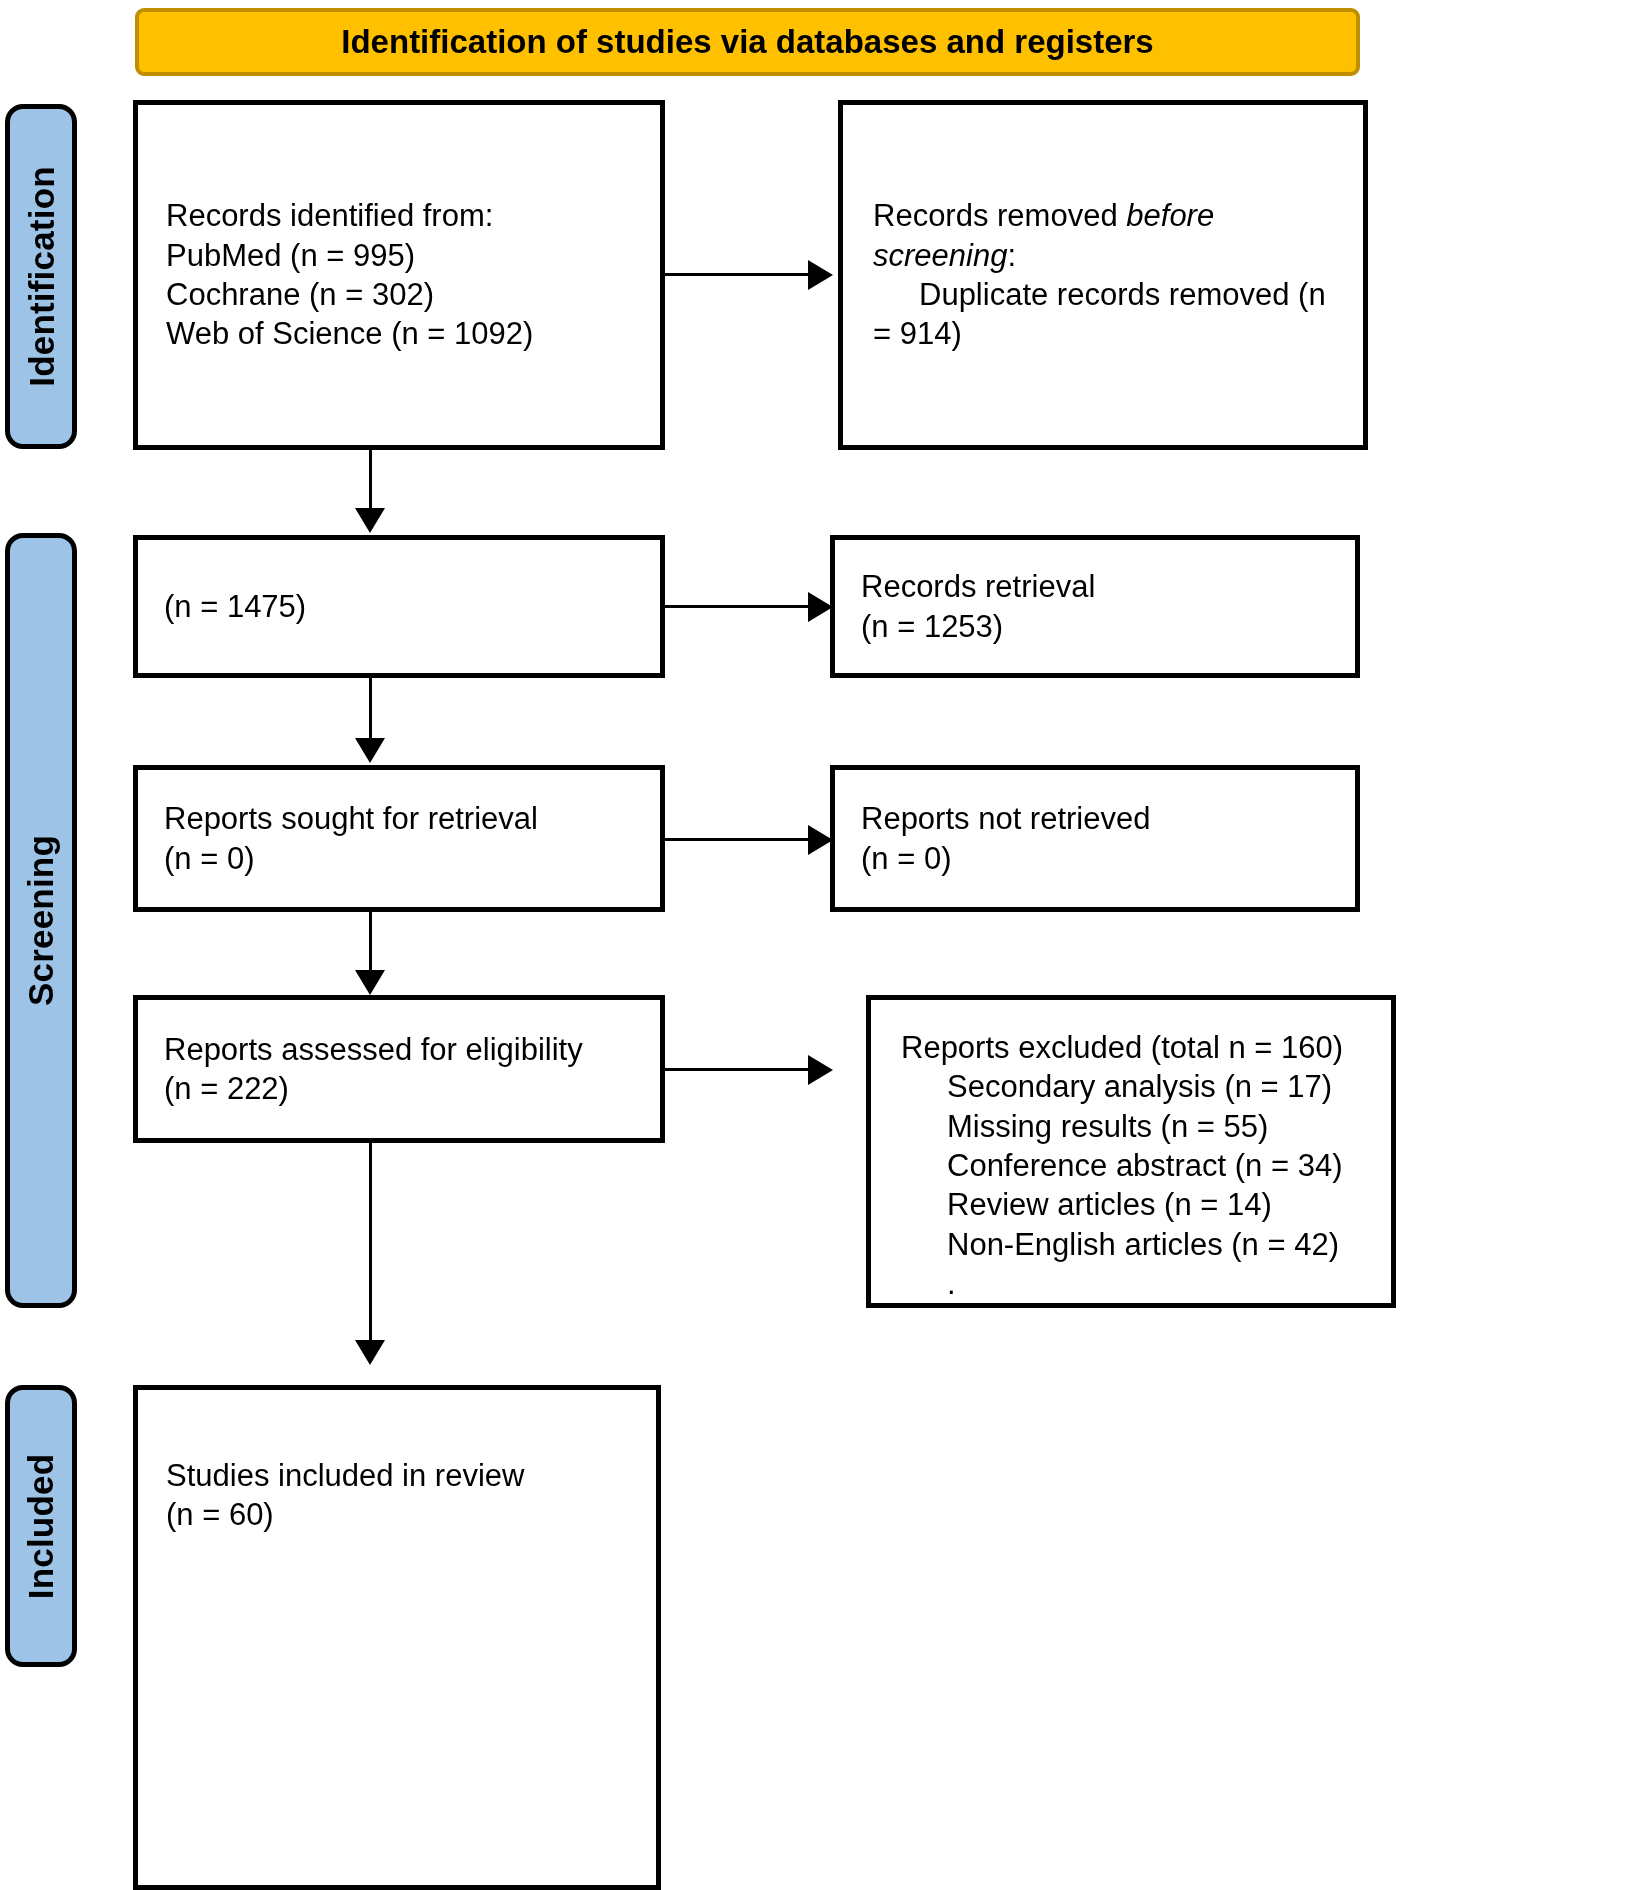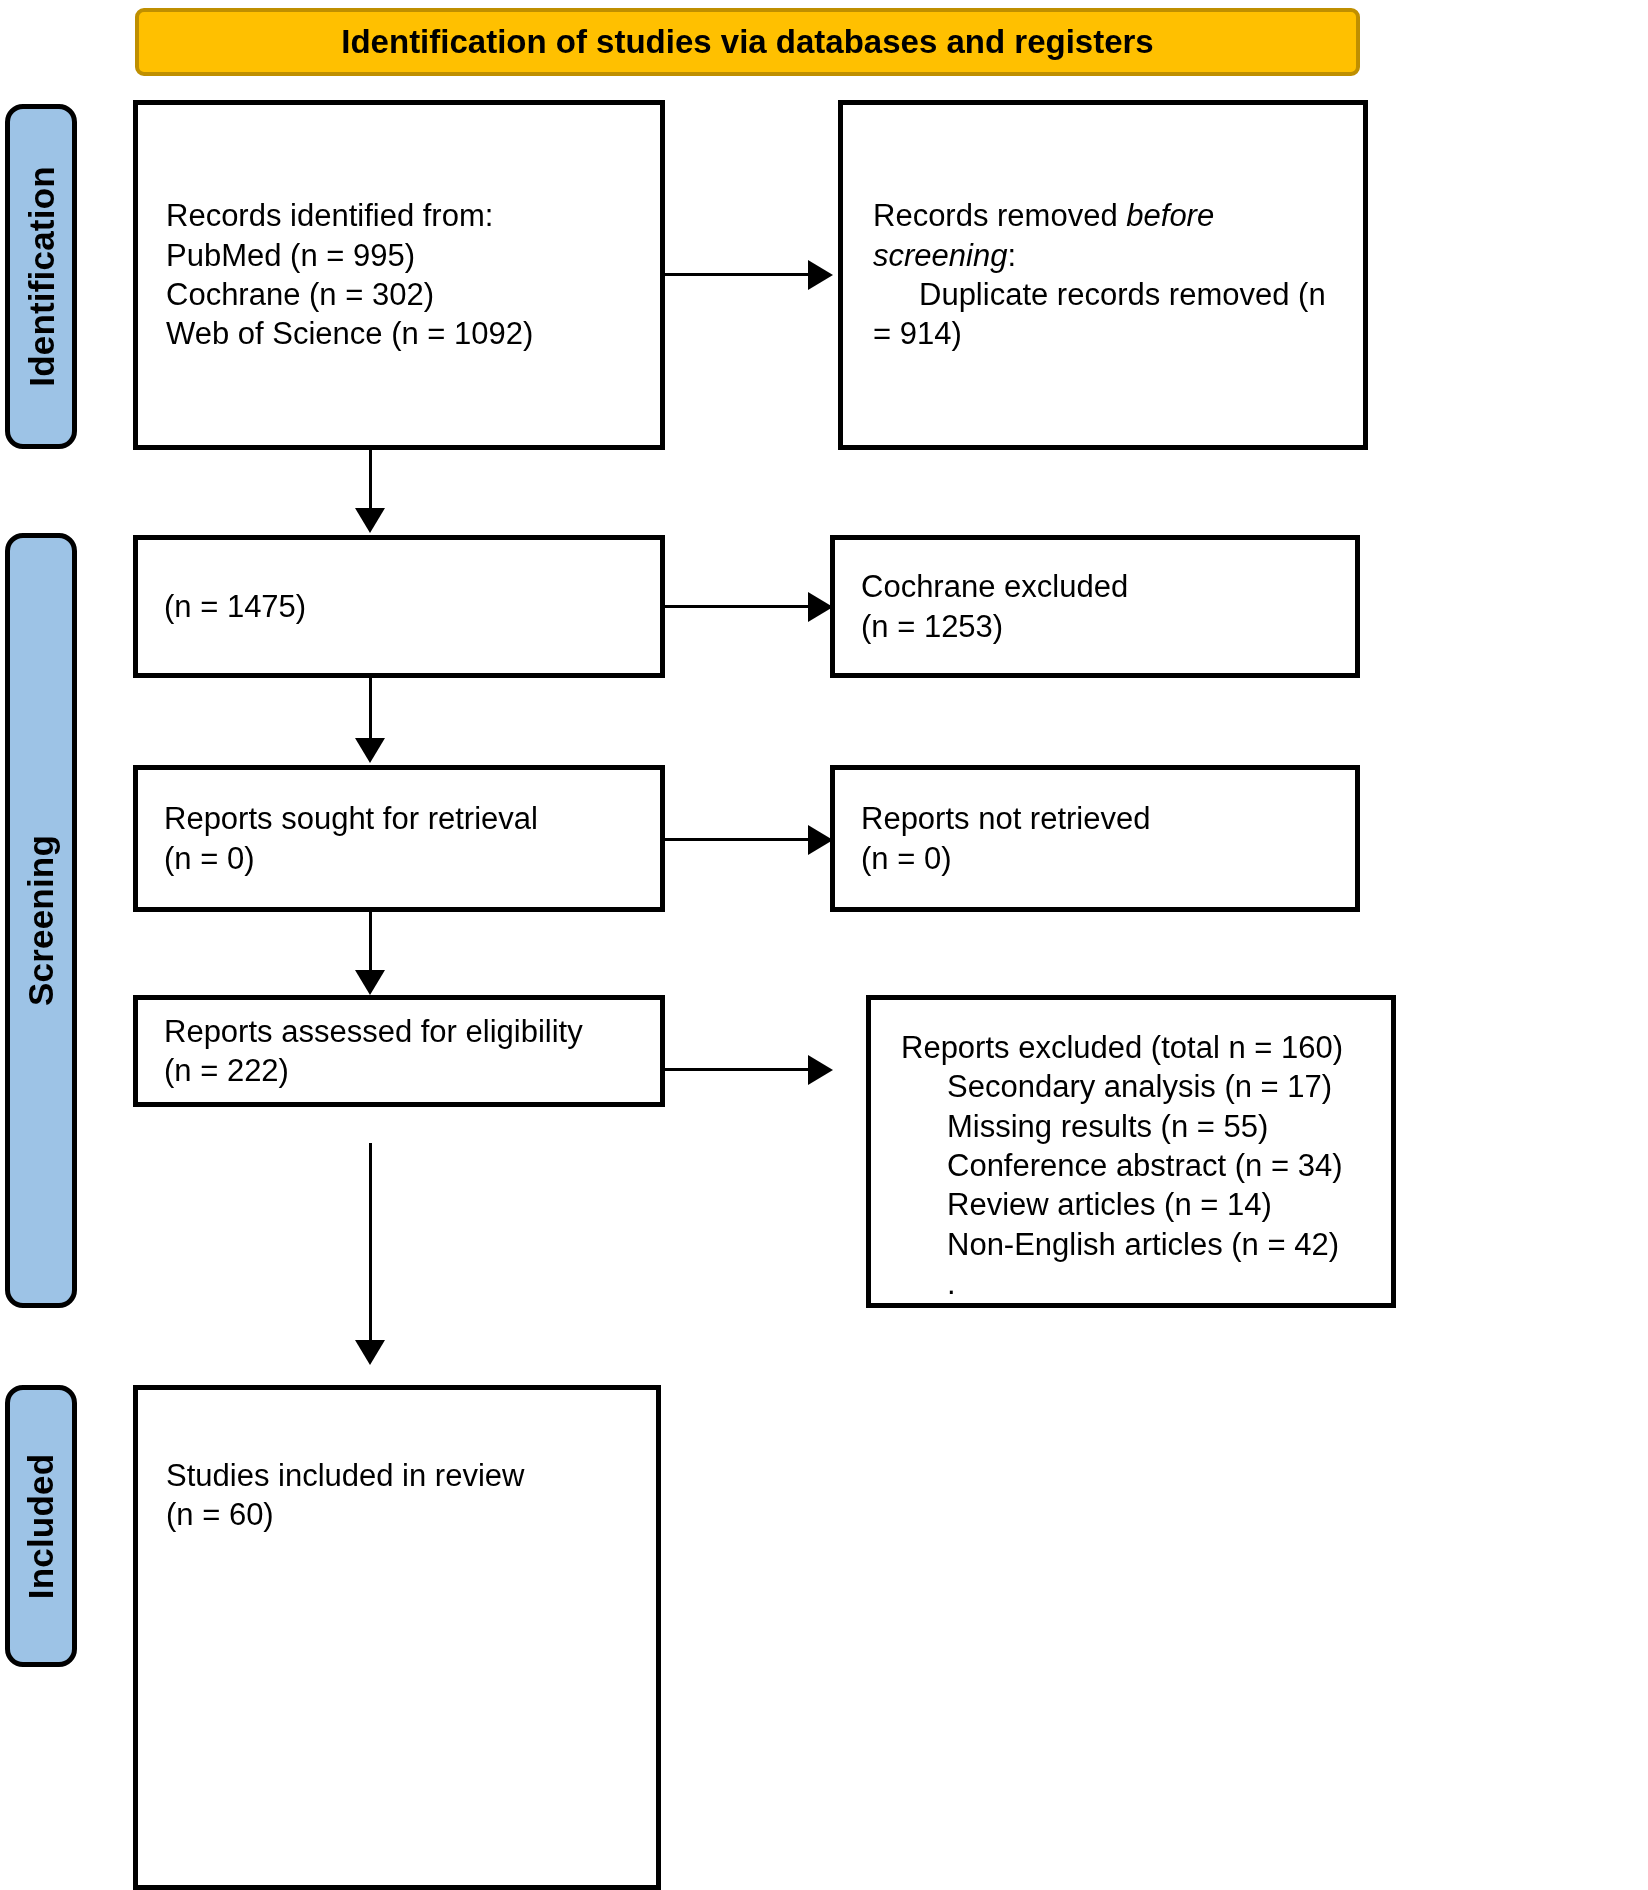--- a/index.html
+++ b/index.html
@@ -96,21 +96,21 @@
     font-style: italic;
   }
 
   
   #box-identified   { left: 133px; top: 100px;  width: 532px; height: 350px; }
   #box-removed      { left: 830px; top: 100px;  width: 530px; height: 350px; margin-left: 8px; }
   #box-screened     { left: 133px; top: 535px;  width: 532px; height: 143px; }
   #box-excluded     { left: 830px; top: 535px;  width: 530px; height: 143px; }
   #box-sought       { left: 133px; top: 765px;  width: 532px; height: 147px; }
   #box-notretrieved { left: 830px; top: 765px;  width: 530px; height: 147px; }
-  #box-assessed     { left: 133px; top: 995px;  width: 532px; height: 112px; }
+  #box-assessed     { left: 133px; top: 995px;  width: 532px; height: 148px; }
   #box-repexcluded  { left: 830px; top: 995px;  width: 530px; height: 313px; }
   #box-included     { left: 133px; top: 1385px; width: 528px; height: 505px; }
 
   #box-removed .box-body,
   #box-repexcluded .box-body { padding-left: 30px; }
 
   #box-identified .box-body,
   #box-included .box-body { padding-left: 28px; }
 
   
@@ -187,21 +187,21 @@
   </div>
 
   <div class="flow-box" id="box-screened">
     <div class="box-body">
       <div class="line">(n = 1475)</div>
     </div>
   </div>
 
   <div class="flow-box" id="box-excluded">
     <div class="box-body">
-      <div class="line">Cochrane excluded</div>
+      <div class="line">Records retrieval</div>
       <div class="line">(n = 1253)</div>
     </div>
   </div>
 
   <div class="flow-box" id="box-sought">
     <div class="box-body">
       <div class="line">Reports sought for retrieval</div>
       <div class="line">(n = 0)</div>
     </div>
   </div>

